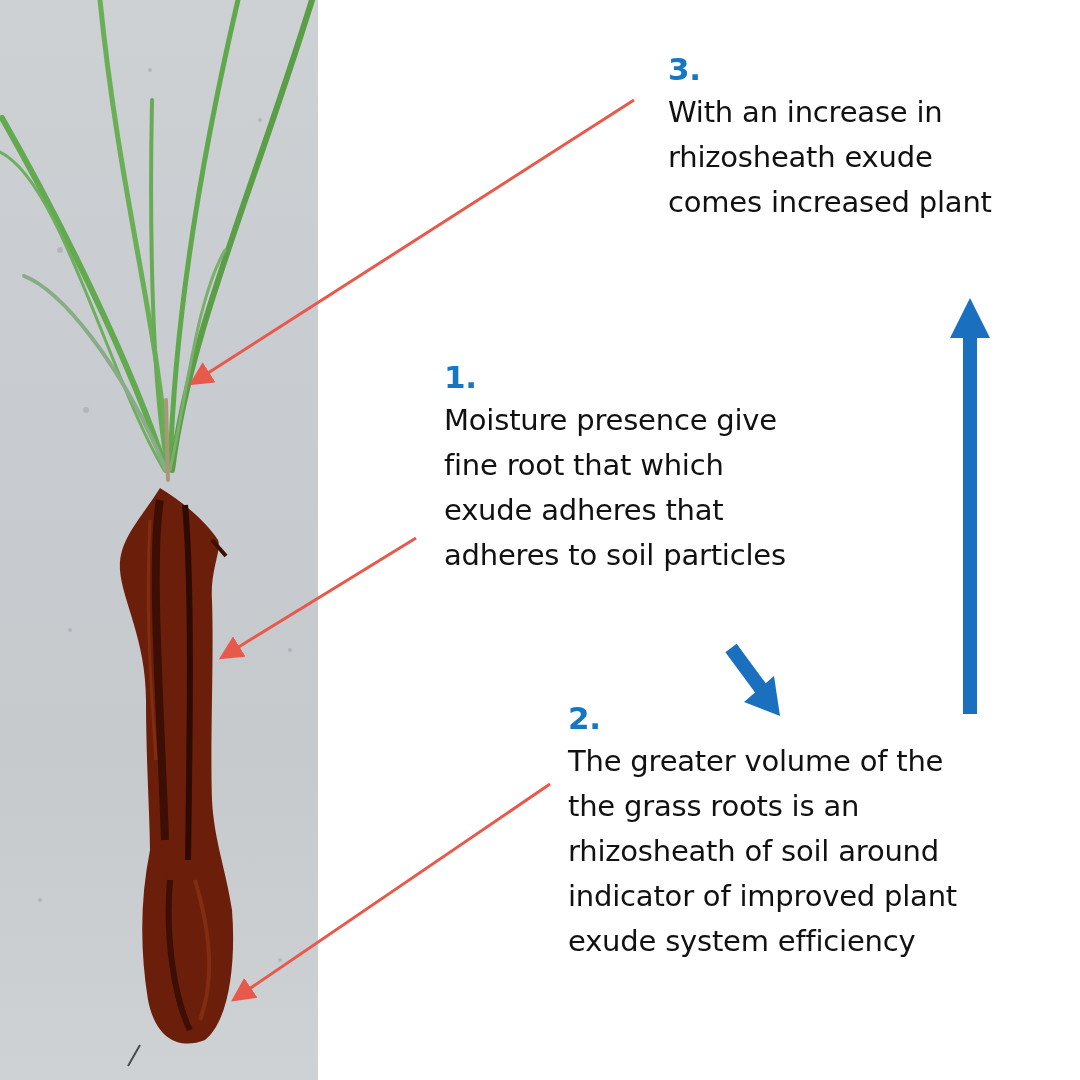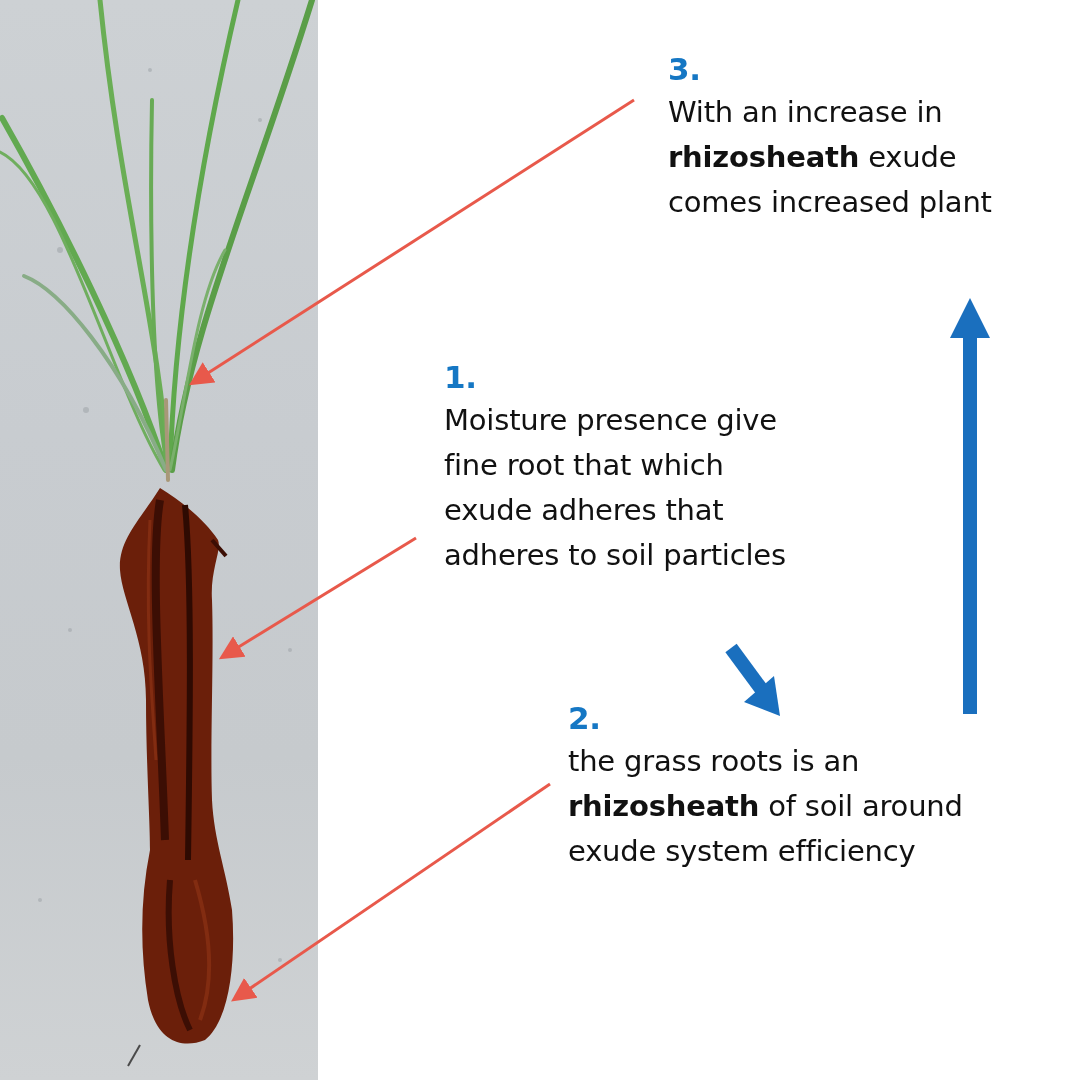--- a/index.html
+++ b/index.html
@@ -40,21 +40,21 @@
       color: #1577c4;
       font-weight: bold;
       font-size: 31px;
       line-height: 42px;
     }
     .step .line {
       display: block;
       white-space: nowrap;
     }
     .step b {
-      font-weight: bold;
+      font-weight: normal;
     }
     #step-3 { left: 668px; top: 48px; }
     #step-1 { left: 444px; top: 356px; }
     #step-2 { left: 568px; top: 697px; }
   </style>
 </head>
 <body>
 
 <div id="stage">
 
@@ -128,18 +128,20 @@
   <div class="step" id="step-1">
     <span class="num">1.</span>
     <span class="line">Moisture presence give</span>
     <span class="line">fine root that which</span>
     <span class="line">exude adheres that</span>
     <span class="line">adheres to soil particles</span>
   </div>
 
   <div class="step" id="step-2">
     <span class="num">2.</span>
+    <span class="line">The greater volume of the</span>
     <span class="line">the grass roots is an</span>
     <span class="line"><b>rhizosheath</b><span> of soil around</span></span>
+    <span class="line">indicator of improved plant</span>
     <span class="line">exude system efficiency</span>
   </div>
 
 </div>
 
 </body></html>

